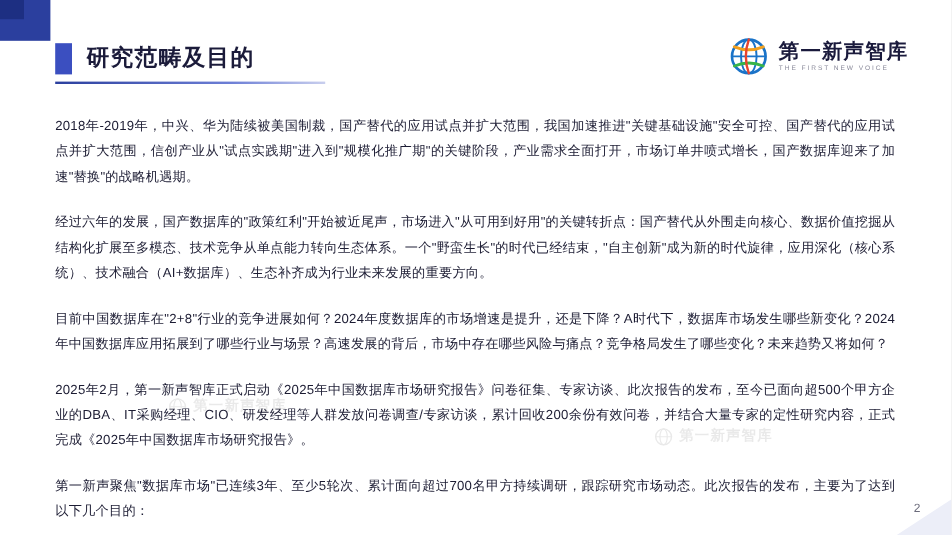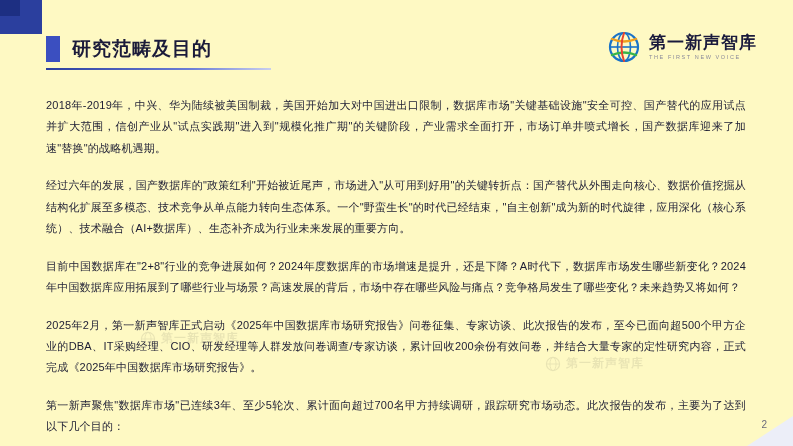--- a/index.html
+++ b/index.html
@@ -7,21 +7,21 @@
     padding: 0;
     background: #e8e8ea;
   }
   body {
     font-family: "Liberation Sans", sans-serif;
   }
   .slide {
     position: relative;
     width: 793px;
     height: 446px;
-    background: #fef9c3;
+    background: #ffffff;
     overflow: hidden;
     margin: 0;
   }
   
   .corner-accent {
     position: absolute;
     left: 0;
     top: 0;
     width: 42px;
     height: 34px;
@@ -172,21 +172,21 @@
         <path d="M17 3 Q12 17 17 31" fill="none" stroke="#e8442e" stroke-width="2" stroke-linecap="round"></path>
       </svg>
     </div>
     <div class="logo-text-wrap">
       <div class="logo-cn">第一新声智库</div>
       <div class="logo-en">THE FIRST NEW VOICE</div>
     </div>
   </div>
 
   <div class="body">
-    <div class="para">2018年-2019年，中兴、华为陆续被美国制裁，美国开始加大对中国进出口限制，数据库市场"关键基础设施"安全可控、国产替代的应用试点并扩大范围，信创产业从"试点实践期"进入到"规模化推广期"的关键阶段，产业需求全面打开，市场订单井喷式增长，国产数据库迎来了加速"替换"的战略机遇期。</div>
+    <div class="para">2018年-2019年，中兴、华为陆续被美国制裁，国产替代的应用试点并扩大范围，我国加速推进"关键基础设施"安全可控、国产替代的应用试点并扩大范围，信创产业从"试点实践期"进入到"规模化推广期"的关键阶段，产业需求全面打开，市场订单井喷式增长，国产数据库迎来了加速"替换"的战略机遇期。</div>
     <div class="para">经过六年的发展，国产数据库的"政策红利"开始被近尾声，市场进入"从可用到好用"的关键转折点：国产替代从外围走向核心、数据价值挖掘从结构化扩展至多模态、技术竞争从单点能力转向生态体系。一个"野蛮生长"的时代已经结束，"自主创新"成为新的时代旋律，应用深化（核心系统）、技术融合（AI+数据库）、生态补齐成为行业未来发展的重要方向。</div>
     <div class="para">目前中国数据库在"2+8"行业的竞争进展如何？2024年度数据库的市场增速是提升，还是下降？A时代下，数据库市场发生哪些新变化？2024年中国数据库应用拓展到了哪些行业与场景？高速发展的背后，市场中存在哪些风险与痛点？竞争格局发生了哪些变化？未来趋势又将如何？</div>
     <div class="para">2025年2月，第一新声智库正式启动《2025年中国数据库市场研究报告》问卷征集、专家访谈、此次报告的发布，至今已面向超500个甲方企业的DBA、IT采购经理、CIO、研发经理等人群发放问卷调查/专家访谈，累计回收200余份有效问卷，并结合大量专家的定性研究内容，正式完成《2025年中国数据库市场研究报告》。</div>
     <div class="para">第一新声聚焦"数据库市场"已连续3年、至少5轮次、累计面向超过700名甲方持续调研，跟踪研究市场动态。此次报告的发布，主要为了达到以下几个目的：</div>
 
   </div>
 
   <div class="watermark wm1">
     <div class="wm-mark">
       <svg width="16" height="16" viewBox="0 0 34 34" xmlns="http://www.w3.org/2000/svg">

